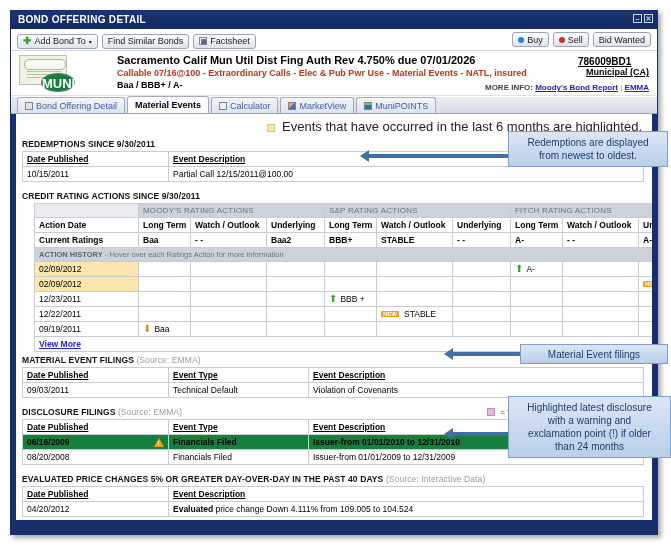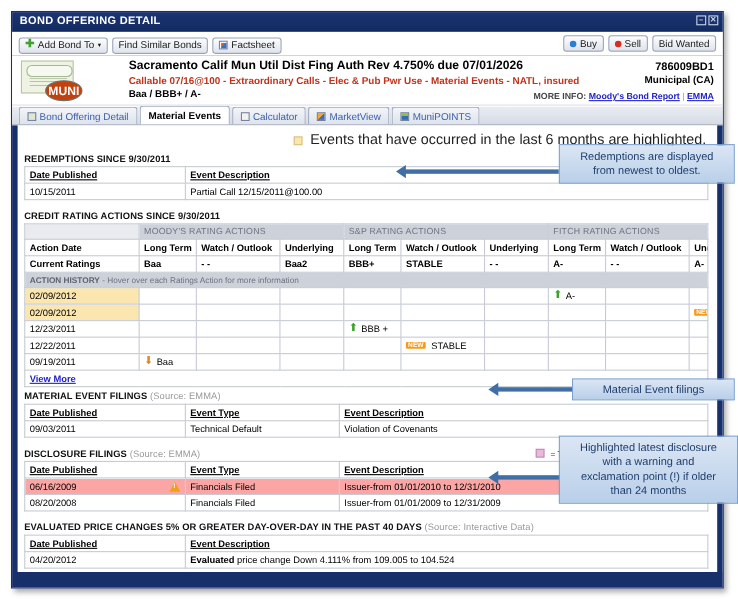--- a/index.html
+++ b/index.html
@@ -115,34 +115,35 @@
     content:""; position:absolute; left:7px; top:15px;
     width:34px;height:10px;
     background:
       linear-gradient(to bottom,#b6c3a3 0 1px,transparent 1px 3px,
       #b6c3a3 3px 4px,transparent 4px 6px,
       #b6c3a3 6px 7px,transparent 7px 10px);
   }
   #munibadge {
     position:absolute; left:30px; top:22px;
     width:34px;height:19px;border-radius:50%;
-    background:#c2410c;
-    color:#fff;font-size:11px;font-weight:bold;
+    background:#15803d;
+    color:#fff;font-size:13px;font-weight:bold;
     text-align:center;line-height:19px;
     border:1px solid #6f716f;
   }
   #bondtitle{
     margin-left:100px;
   }
   .bt-line1{ font-size:11px; font-weight:bold; color:#000; }
   .bt-line2{ font-size:9px; font-weight:bold; color:#c2321a; margin-top:2px;}
   .bt-line3{ font-size:9px; font-weight:bold; color:#000; margin-top:2px;}
   #cusipbox{
     position:absolute; right:8px; top:5px;
-    text-align:right;
+    text-align:left;
+    text-decoration:underline;
   }
   .cusip{ font-size:10px; font-weight:bold; }
   .municlass{ font-size:9px; font-weight:bold;padding-left:8px; }
   #moreinfo{
     position:absolute; right:8px; top:32px;
     font-size:8px; font-weight:bold; color:#444;
   }
   #moreinfo a{ color:#2222cc; }
   #moreinfo .sep{ color:#999; font-weight:normal; }
 
@@ -233,21 +234,21 @@
     height:14px;
     text-align:left;
     font-weight:normal;
     vertical-align:middle;
     overflow:hidden;
     white-space:nowrap;
   }
   table.grid th{ background:#fff; font-weight:bold;text-decoration:underline; }
 
   
-  table.ratings{ margin-bottom:3px; }
+  table.ratings{ margin-bottom:3px;margin-left:12px; }
   table.ratings .grouphdr{
     background:#ccd1da;
     color:#6d7480;
     font-weight:normal;
     font-size:8px;
     letter-spacing:0.2px;
   }
   table.ratings .grouphdr.blank{ background:#e9ebee;}
   table.ratings .colhdr td{ font-weight:bold; }
   table.ratings .current td{ font-weight:bold; }
@@ -270,21 +271,21 @@
     color:#fff;
     font-size:6px;
     font-weight:bold;
     padding:0 2px;
     border-radius:1px;
     vertical-align:1px;
     margin-right:2px;
   }
   .cellflex{ display:flex; align-items:center; gap:3px; }
 
-  tr.disc-hl td{ background:#fca5a5; }
+  tr.disc-hl td{ background:#15803d;font-weight:bold; }
   .warn-icon{
     display:inline-block;
     width:0;height:0;
     border-left:5px solid transparent;
     border-right:5px solid transparent;
     border-bottom:9px solid #f0a11c;
     position:relative;
   }
   .warn-icon:after{
     content:"!";

